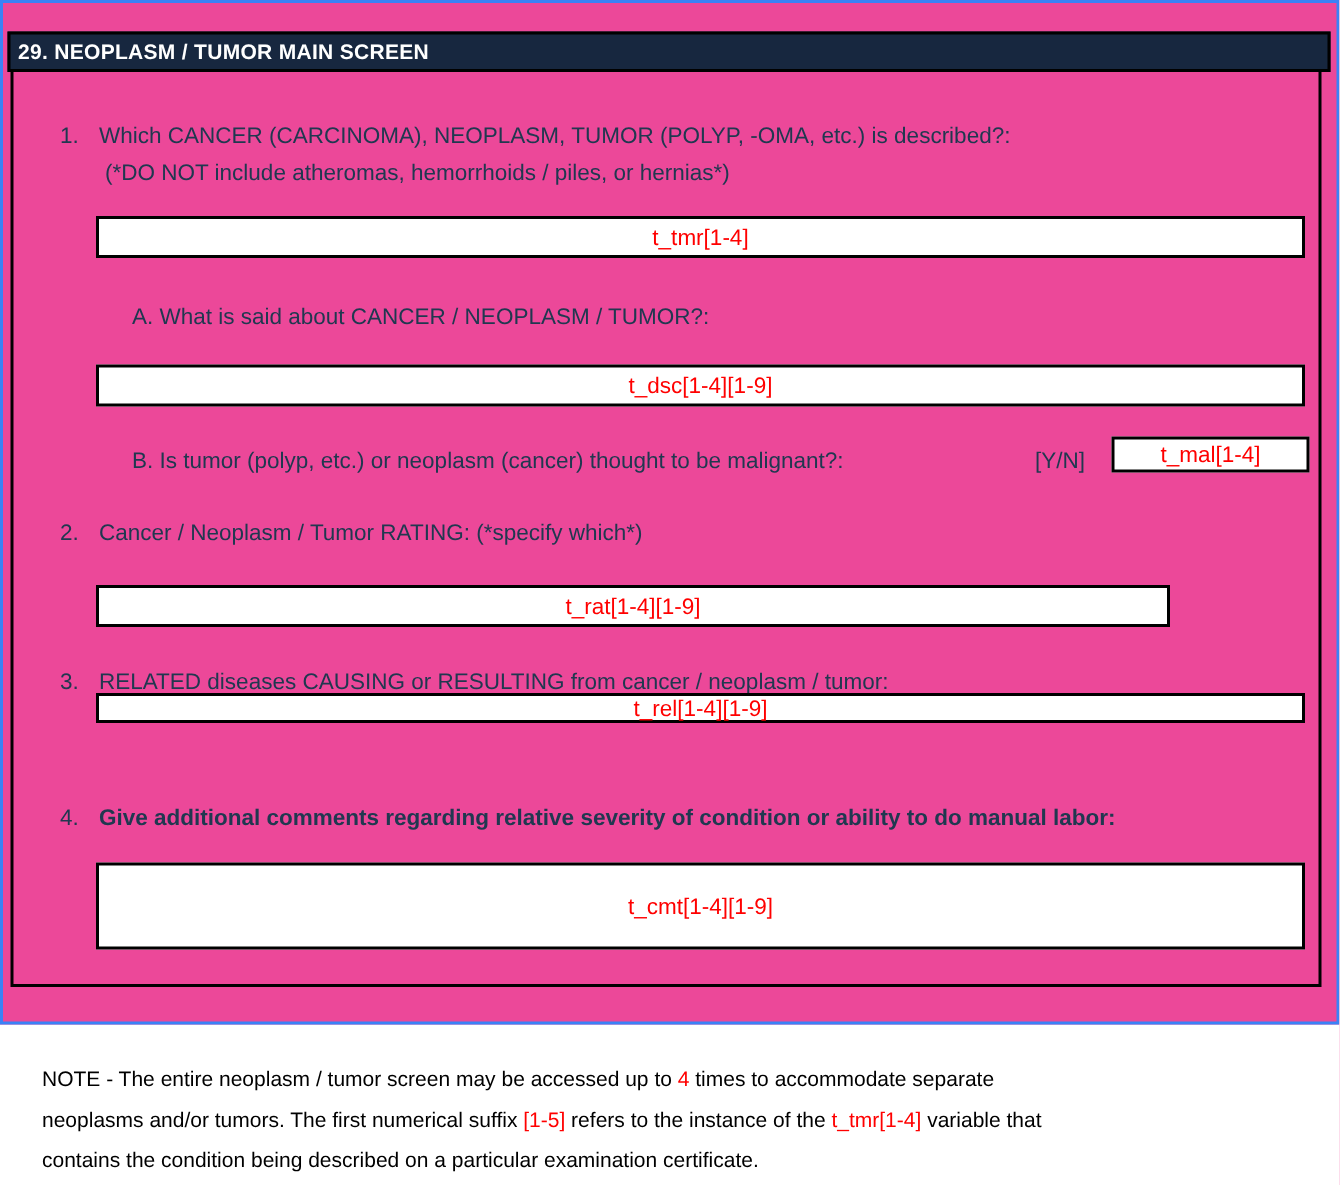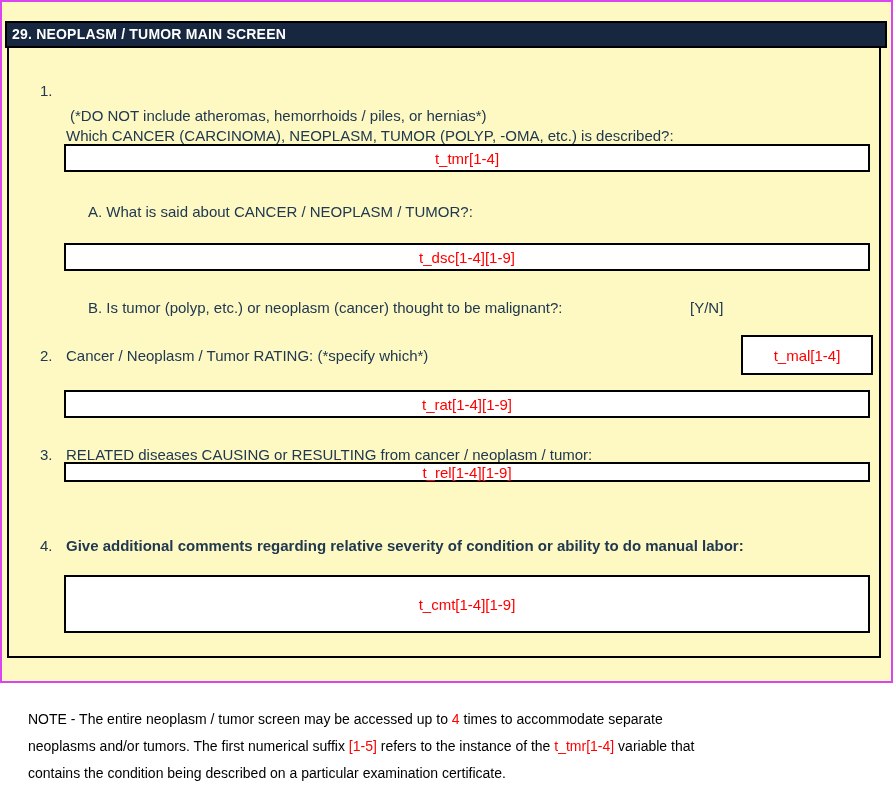--- a/index.html
+++ b/index.html
@@ -9,22 +9,22 @@
     width: 893px;
     height: 790px;
     background: #ffffff;
     font-family: "Liberation Sans", sans-serif;
     overflow: hidden;
   }
   .panel {
     position: absolute;
     left: 0; top: 0;
     width: 893px; height: 683px;
-    background: #fef9c3;
-    border: 2px solid #d946ef;
+    background: #ec4899;
+    border: 2px solid #3b82f6;
   }
   .header-bar {
     position: absolute;
     left: 3px; top: 19px;
     width: 882px; height: 27px;
     background: #17273f;
     border: 2px solid #000000;
     color: #ffffff;
     font-size: 14px;
     font-weight: bold;
@@ -71,34 +71,34 @@
 
 <div class="page">
 
   <div class="panel">
 
     <div class="header-bar">29. NEOPLASM / TUMOR MAIN SCREEN</div>
 
     <div class="content-box"></div>
 
     <div class="qnum" style="left:38px; top:80px;">1.</div>
-    <div class="qtext" style="left:64px; top:80px;margin-top:45px;">Which CANCER (CARCINOMA), NEOPLASM, TUMOR (POLYP, -OMA, etc.) is described?:</div>
+    <div class="qtext" style="left:64px; top:80px;">Which CANCER (CARCINOMA), NEOPLASM, TUMOR (POLYP, -OMA, etc.) is described?:</div>
     <div class="subtext" style="left:68px; top:105px;">(*DO NOT include atheromas, hemorrhoids / piles, or hernias*)</div>
     <div class="field" style="left:62px; top:142px; width:806px; height:28px;">t_tmr[1-4]</div>
 
     <div class="sublabel" style="left:86px; top:201px;">A. What is said about CANCER / NEOPLASM / TUMOR?:</div>
     <div class="field" style="left:62px; top:241px; width:806px; height:28px;">t_dsc[1-4][1-9]</div>
 
     <div class="sublabel" style="left:86px; top:297px;">B. Is tumor (polyp, etc.) or neoplasm (cancer) thought to be malignant?:</div>
     <div class="yn-label" style="left:688px; top:297px;">[Y/N]</div>
-    <div class="field" style="left:739px; top:289px; width:132px; height:40px;margin-top:44px;">t_mal[1-4]</div>
+    <div class="field" style="left:739px; top:289px; width:132px; height:24px;">t_mal[1-4]</div>
 
     <div class="qnum" style="left:38px; top:345px;">2.</div>
     <div class="qtext" style="left:64px; top:345px;">Cancer / Neoplasm / Tumor RATING: (*specify which*)</div>
-    <div class="field" style="left:62px; top:388px; width:806px; height:28px;">t_rat[1-4][1-9]</div>
+    <div class="field" style="left:62px; top:388px; width:716px; height:28px;">t_rat[1-4][1-9]</div>
 
     <div class="qnum" style="left:38px; top:444px;">3.</div>
     <div class="qtext" style="left:64px; top:444px;">RELATED diseases CAUSING or RESULTING from cancer / neoplasm / tumor:</div>
     <div class="field" style="left:62px; top:460px; width:806px; height:20px;">t_rel[1-4][1-9]</div>
 
     <div class="qnum" style="left:38px; top:535px;">4.</div>
     <div class="qtext" style="left:64px; top:535px;font-weight:bold;">Give additional comments regarding relative severity of condition or ability to do manual labor:</div>
     <div class="field" style="left:62px; top:573px; width:806px; height:58px;">t_cmt[1-4][1-9]</div>
 
   </div>

